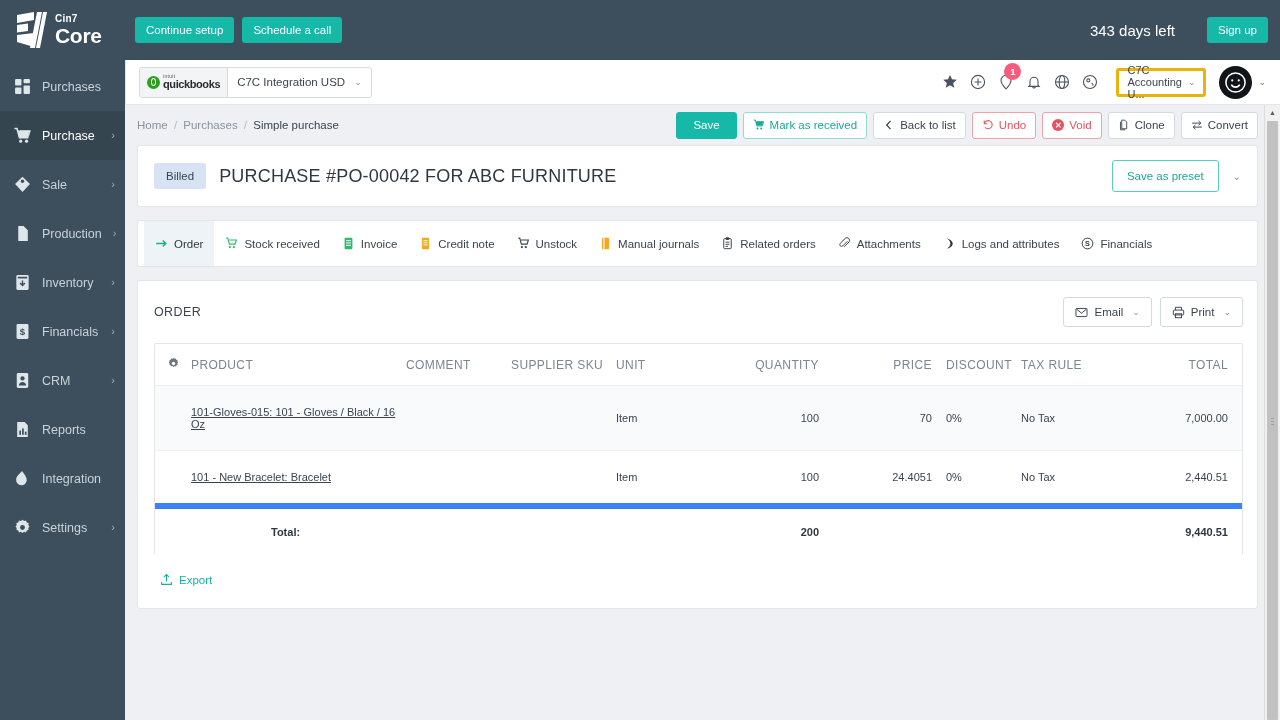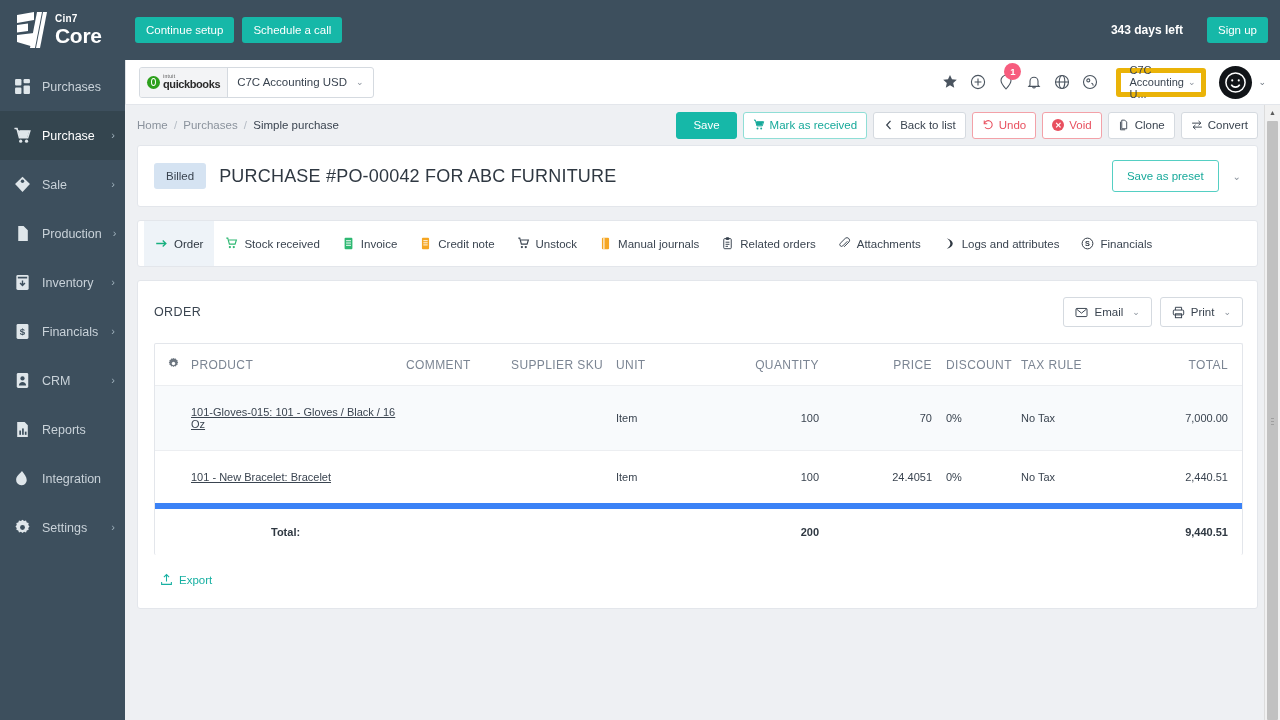--- a/index.html
+++ b/index.html
@@ -50,21 +50,21 @@
     display: flex; align-items: center;
     padding: 0 12px 0 10px; gap: 8px;
     flex: 0 0 60px;
   }
   .btn-teal {
     background: #16b8a8; color: #fff; border: none;
     font-size: 11.5px; padding: 7px 11px; border-radius: 3px;
     cursor: pointer; font-family: inherit; white-space: nowrap;
   }
   .topbar-spacer { flex: 1; }
-  .days-left { color: #ffffff; font-size: 12px; margin-right: 16px; white-space: nowrap; font-weight: bold; }
+  .days-left { color: #ffffff; font-size: 15px; margin-right: 24px; white-space: nowrap; }
 
   
   .subheader {
     height: 45px; background: #ffffff; border-bottom: 1px solid #e3e6eb;
     display: flex; align-items: center; padding: 0 14px 0 14px;
     flex: 0 0 45px; position: relative;
   }
   .qb-select {
     display: flex; align-items: center; border: 1px solid #d5dae0;
     border-radius: 3px; height: 31px; background: #fff; overflow: hidden;
@@ -91,21 +91,21 @@
   .icon-btn svg { width: 16px; height: 16px; }
   .badge-count {
     position: absolute; top: -5px; right: -1px;
     background: #f75c7e; color: #fff; font-size: 9.5px;
     width: 17px; height: 17px; border-radius: 50%;
     display: flex; align-items: center; justify-content: center;
     font-weight: bold;
   }
   .org-select {
     display: flex; align-items: center; justify-content: space-between;
-    border: 5px solid #eab308; border-radius: 3px;
+    border: 3px solid #eab308; border-radius: 3px;
     height: 29px; width: 90px; padding: 0 8px; margin-left: 12px;
     font-size: 11px; color: #3a4450; cursor: pointer; background:#fff;
   }
   .org-select .cc { font-size: 9px; color: #8a929c; margin-left:4px;}
   .avatar {
     width: 33px; height: 33px; border-radius: 50%; background: #111418;
     margin-left: 13px; position: relative; cursor: pointer; flex:0 0 33px;
   }
   .avatar svg { position:absolute; left:5px; top:5px; width:23px; height:23px;}
   .avatar-caret { font-size: 9px; color: #6d7680; margin-left: 6px; cursor:pointer;}
@@ -384,21 +384,21 @@
     <div class="subheader">
       <div class="hairline-left"></div>
       <div class="qb-select">
         <div class="qb-logo">
           <span class="qb-dot"></span>
           <span class="qb-words">
             <span class="qb-intuit">intuit</span>
             <span class="qb-qb">quickbooks</span>
           </span>
         </div>
-        <span class="qb-name">C7C Accounting USD</span>
+        <span class="qb-name">C7C Integration USD</span>
         <span class="qb-caret">⌄</span>
       </div>
 
       <div class="sub-spacer"></div>
 
       <div class="icon-btn">
         <svg viewBox="0 0 16 16" fill="#4a545f">
             <path d="M8 .9 l2 4.4 4.8.5 -3.6 3.2 1 4.7 -4.2-2.4 -4.2 2.4 1-4.7 -3.6-3.2 4.8-.5z"></path>
           </svg>
       </div>

